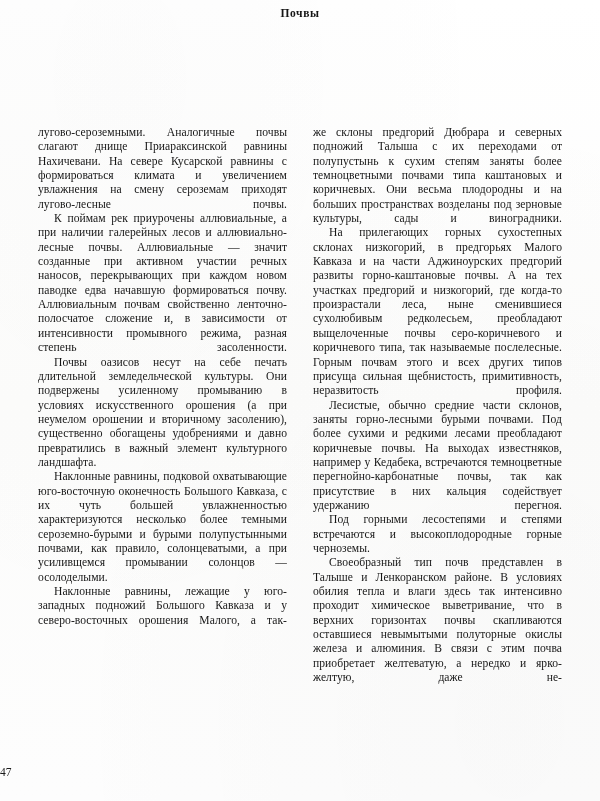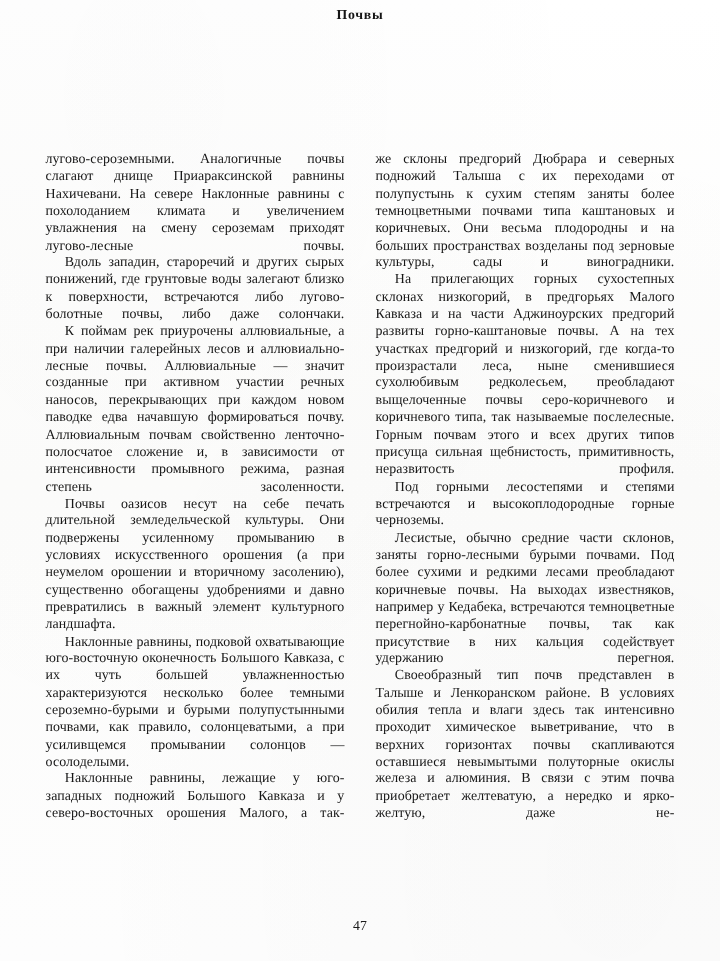--- a/index.html
+++ b/index.html
@@ -67,48 +67,47 @@
     text-indent: 0;
   }
   .col p.hang {
     text-align-last: justify;
   }
   .folio {
     position: absolute;
     top: 766px;
     left: 0;
     width: 600px;
-    text-align: center;
+    text-align: left;
     font-size: 11.5px;
     color: #1a1a1a;
   }
 </style>
 </head>
 <body>
 
 <div class="page">
   <div class="paper-grain"></div>
 
   <div class="running-head">Почвы</div>
 
   <div class="columns">
 
     <div class="col">
-      <p class="cont hang">лугово-сероземными. Аналогичные почвы слагают днище Приараксинской равнины Нахичевани. На севере Наклонные равнины с похолоданием климата и увеличением увлажнения на смену сероземам приходят лугово-лесные почвы.</p>
-      <p class="hang">Вдоль западин, староречий и других сырых понижений, где грунтовые воды залегают близко к поверхности, встречаются либо лугово-болотные почвы, либо даже солончаки.</p>
+      <p class="cont hang">лугово-сероземными. Аналогичные почвы слагают днище Приараксинской равнины Нахичевани. На севере Кусарской равнины с формироваться климата и увеличением увлажнения на смену сероземам приходят лугово-лесные почвы.</p>
       <p class="hang">К поймам рек приурочены аллювиальные, а при наличии галерейных лесов и аллювиально-лесные почвы. Аллювиальные — значит созданные при активном участии речных наносов, перекрывающих при каждом новом паводке едва начавшую формироваться почву. Аллювиальным почвам свойственно ленточно-полосчатое сложение и, в зависимости от интенсивности промывного режима, разная степень засоленности.</p>
       <p class="hang">Почвы оазисов несут на себе печать длительной земледельческой культуры. Они подвержены усиленному промыванию в условиях искусственного орошения (а при неумелом орошении и вторичному засолению), существенно обогащены удобрениями и давно превратились в важный элемент культурного ландшафта.</p>
       <p class="hang">Наклонные равнины, подковой охватывающие юго-восточную оконечность Большого Кавказа, с их чуть большей увлажненностью характеризуются несколько более темными сероземно-бурыми и бурыми полупустынными почвами, как правило, солонцеватыми, а при усиливщемся промывании солонцов — осолоделыми.</p>
       <p class="hang">Наклонные равнины, лежащие у юго-западных подножий Большого Кавказа и у северо-восточных орошения Малого, а так-</p>
     </div>
 
     <div class="col">
       <p class="cont hang">же склоны предгорий Дюбрара и северных подножий Талыша с их переходами от полупустынь к сухим степям заняты более темноцветными почвами типа каштановых и коричневых. Они весьма плодородны и на больших пространствах возделаны под зерновые культуры, сады и виноградники.</p>
       <p class="hang">На прилегающих горных сухостепных склонах низкогорий, в предгорьях Малого Кавказа и на части Аджиноурских предгорий развиты горно-каштановые почвы. А на тех участках предгорий и низкогорий, где когда-то произрастали леса, ныне сменившиеся сухолюбивым редколесьем, преобладают выщелоченные почвы серо-коричневого и коричневого типа, так называемые послелесные. Горным почвам этого и всех других типов присуща сильная щебнистость, примитивность, неразвитость профиля.</p>
+      <p class="hang">Лесистые, обычно средние части склонов, заняты горно-лесными бурыми почвами. Под более сухими и редкими лесами преобладают коричневые почвы. На выходах известняков, например у Кедабека, встречаются темноцветные перегнойно-карбонатные почвы, так как присутствие в них кальция содействует удержанию перегноя.</p>
       <p class="hang">Под горными лесостепями и степями встречаются и высокоплодородные горные черноземы.</p>
-      <p class="hang">Лесистые, обычно средние части склонов, заняты горно-лесными бурыми почвами. Под более сухими и редкими лесами преобладают коричневые почвы. На выходах известняков, например у Кедабека, встречаются темноцветные перегнойно-карбонатные почвы, так как присутствие в них кальция содействует удержанию перегноя.</p>
       <p class="hang">Своеобразный тип почв представлен в Талыше и Ленкоранском районе. В условиях обилия тепла и влаги здесь так интенсивно проходит химическое выветривание, что в верхних горизонтах почвы скапливаются оставшиеся невымытыми полуторные окислы железа и алюминия. В связи с этим почва приобретает желтеватую, а нередко и ярко-желтую, даже не-</p>
     </div>
 
   </div>
 
   <div class="folio">47</div>
 </div>
 
 </body></html>

